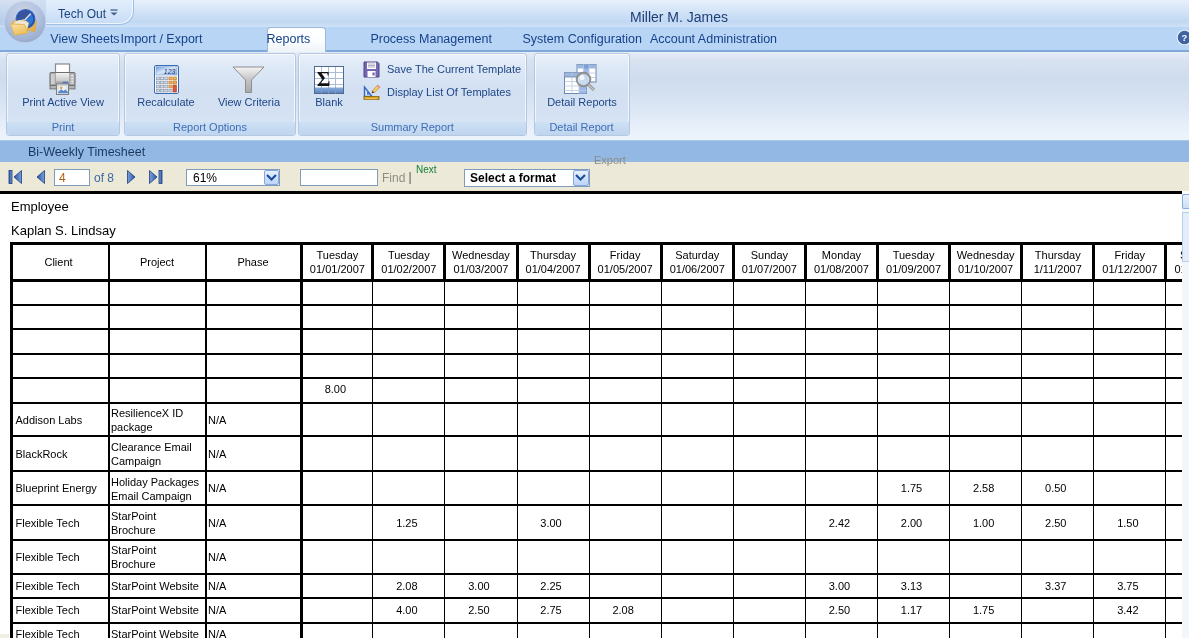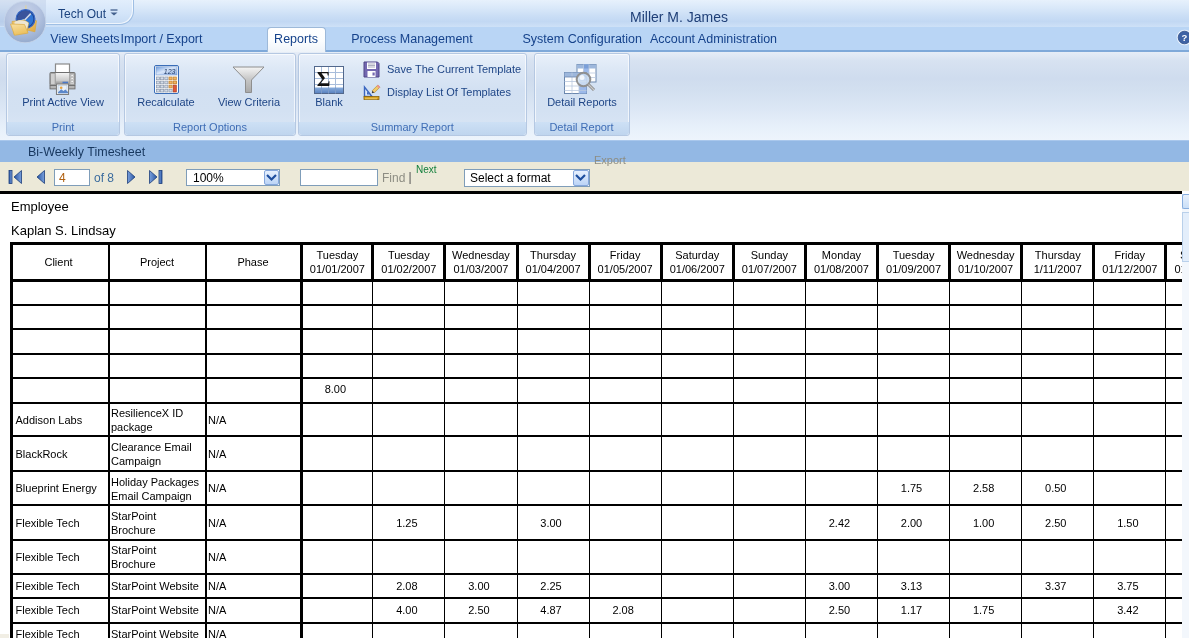--- a/index.html
+++ b/index.html
@@ -17,25 +17,25 @@
 <div class="t" style="left:58px;top:7px;font-size:12px;color:#1c437e">Tech Out</div>
 <svg class="ab" style="left:109px;top:9px" width="10" height="8" viewBox="0 0 10 8">
     <path d="M1.5 1h7" stroke="#44618e" stroke-width="1.3" fill="none"></path>
     <path d="M1.5 3.5L5 6.5L8.5 3.5z" fill="#44618e"></path>
   </svg>
 <div class="t" style="left:630px;top:9px;font-size:14px;color:#1f3f77">Miller M. James</div>
 <div class="ab" style="left:0;top:27px;width:1189px;height:23px;background:#b9d5f5"></div>
 <div class="ab" style="left:0;top:50px;width:1189px;height:1.5px;background:#7fa9d9"></div>
 <div class="t" style="left:5px;top:32px;width:160px;text-align:center;font-size:12.5px;color:#15428b">View Sheets</div>
 <div class="t" style="left:120.5px;top:32px;width:160px;text-align:left;font-size:12.5px;color:#15428b">Import / Export</div>
-<div class="t" style="left:332px;top:32px;width:160px;text-align:center;font-size:12.5px;color:#15428b">Process Management</div>
+<div class="t" style="left:332px;top:32px;width:160px;text-align:right;font-size:12.5px;color:#15428b">Process Management</div>
 <div class="t" style="left:482px;top:32px;width:160px;text-align:right;font-size:12.5px;color:#15428b">System Configuration</div>
 <div class="t" style="left:633.5px;top:32px;width:160px;text-align:center;font-size:12.5px;color:#15428b">Account Administration</div>
 <div class="ab" style="left:266.5px;top:27px;width:59px;height:24.5px;background:linear-gradient(180deg,#ffffff 0%,#fbfdfe 55%,#eef3f9 100%);border:1px solid #9db9d9;border-bottom:none;border-radius:4px 4px 0 0"></div>
-<div class="t" style="left:266.5px;top:32px;width:59px;text-align:center;font-size:12.5px;color:#15428b">Reports</div>
+<div class="t" style="left:266.5px;top:32px;width:59px;text-align:left;font-size:12.5px;color:#15428b">Reports</div>
 <svg class="ab" style="left:1176px;top:29px" width="17" height="17" viewBox="0 0 17 17">
     <circle cx="8.5" cy="8.5" r="7.8" fill="#e8f1fc"></circle>
     <circle cx="8.5" cy="8.5" r="6.3" fill="#3f63a5" stroke="#2d4c86" stroke-width="0.8"></circle>
     <text x="8.5" y="12" font-size="9.5" font-weight="bold" fill="#fff" text-anchor="middle" font-family="Liberation Sans">?</text>
   </svg>
 <div class="ab" style="left:0;top:51.5px;width:1189px;height:88px;background:linear-gradient(180deg,#e6edf7 0%,#d7e2f1 10%,#cfdcee 30%,#d3e0f0 45%,#dce7f5 65%,#e7f0fa 85%,#edf4fc 100%)"></div>
 <div class="ab" style="left:6px;top:52.5px;width:114px;height:83px;background:linear-gradient(180deg,#e9f0fa 0%,#dde8f6 18%,#d2e0f2 45%,#d3e1f2 70%,#dae6f5 100%);border:1px solid #b5c8e2;border-radius:3px;box-shadow:inset 0 0 0 1px rgba(255,255,255,0.65)"></div>
 <div class="ab" style="left:7px;top:121.5px;width:112px;height:13px;background:linear-gradient(180deg,#cde0f5 0%,#bfd5ee 100%);border-radius:0 0 3px 3px"></div>
 <div class="t" style="left:6px;top:121px;width:114px;text-align:center;font-size:11px;color:#3f6db5">Print</div>
 <div class="ab" style="left:124px;top:52.5px;width:172px;height:83px;background:linear-gradient(180deg,#e9f0fa 0%,#dde8f6 18%,#d2e0f2 45%,#d3e1f2 70%,#dae6f5 100%);border:1px solid #b5c8e2;border-radius:3px;box-shadow:inset 0 0 0 1px rgba(255,255,255,0.65)"></div>
@@ -234,31 +234,31 @@
         <stop offset="1" stop-color="#7aa0dc"></stop>
       </linearGradient>
     </defs>
 <path d="M1.5 0.5v13L9 7z" fill="url(#nv2)" stroke="#1c3e7a" stroke-width="0.8"></path>
   </svg>
 <svg class="ab" style="left:148px;top:170px" width="15" height="14" viewBox="0 0 15 14">
 <path d="M1.5 0.5v13L9 7z" fill="url(#nv2)" stroke="#1c3e7a" stroke-width="0.8"></path>
 <rect x="11" y="0.5" width="3" height="13" fill="url(#nv2)" stroke="#1c3e7a" stroke-width="0.8"></rect>
   </svg>
 <div class="ab" style="left:186px;top:169px;width:94px;height:17px;background:#fff;border:1px solid #7f9db9"></div>
-<div class="t" style="left:193px;top:171px;font-size:12px;color:#000">100%</div>
+<div class="t" style="left:193px;top:171px;font-size:12px;color:#000">61%</div>
 <div class="ab" style="left:263.5px;top:170px;width:15.5px;height:15px;background:linear-gradient(180deg,#e6f0fe,#bcd4f6);border:1px solid #86a7dc;border-radius:2px"></div>
 <svg class="ab" style="left:266px;top:174px" width="11" height="8" viewBox="0 0 11 8">
     <path d="M1 1l4.5 4.5L10 1" stroke="#1e4e9e" stroke-width="2.2" fill="none"></path>
   </svg>
 <div class="ab" style="left:300px;top:169px;width:78px;height:17px;background:#fff;border:1px solid #7f9db9"></div>
 <div class="t" style="left:382px;top:170.5px;font-size:12px;color:#8d8d83">Find</div>
 <div class="t" style="left:408.5px;top:170px;font-size:12px;color:#555">|</div>
 <div class="t" style="left:416px;top:164px;font-size:10px;color:#15803d">Next</div>
 <div class="ab" style="left:464px;top:168.5px;width:126px;height:18px;background:#fff;border:1px solid #7f9db9"></div>
-<div class="t" style="left:470px;top:170.5px;font-size:12px;font-weight:normal;color:#000">Select a format</div>
+<div class="t" style="left:470px;top:170.5px;font-size:12px;font-weight:bold;color:#000">Select a format</div>
 <div class="ab" style="left:572.5px;top:169.5px;width:16px;height:16px;background:linear-gradient(180deg,#e6f0fe,#bcd4f6);border:1px solid #86a7dc;border-radius:2px"></div>
 <svg class="ab" style="left:575px;top:174px" width="11" height="8" viewBox="0 0 11 8">
     <path d="M1 1l4.5 4.5L10 1" stroke="#1e4e9e" stroke-width="2.2" fill="none"></path>
   </svg>
 <div class="t" style="left:594px;top:154px;font-size:11px;color:#8d8d83">Export</div>
 <div class="ab" style="left:0;top:191px;width:1182px;height:3px;background:#000"></div>
 <div class="t" style="left:11px;top:199px;font-size:13px;font-weight:normal;color:#000">Employee</div>
 <div class="t" style="left:11px;top:223px;font-size:13px;color:#000">Kaplan S. Lindsay</div>
 <div class="hln" style="left:9.5px;top:242px;width:1172.5px;height:3px"></div>
 <div class="hln" style="left:9.5px;top:279px;width:1172.5px;height:3px"></div>
@@ -355,21 +355,21 @@
 <div class="num" style="left:1094.3px;top:516.5px;width:67.10000000000014px">1.50</div>
 <div class="num" style="left:373.3px;top:580.1px;width:67.09999999999997px">2.08</div>
 <div class="num" style="left:445.4px;top:580.1px;width:67.10000000000002px">3.00</div>
 <div class="num" style="left:517.5px;top:580.1px;width:67.10000000000002px">2.25</div>
 <div class="num" style="left:805.9px;top:580.1px;width:67.10000000000002px">3.00</div>
 <div class="num" style="left:878.0px;top:580.1px;width:67.10000000000002px">3.13</div>
 <div class="num" style="left:1022.2px;top:580.1px;width:67.09999999999991px">3.37</div>
 <div class="num" style="left:1094.3px;top:580.1px;width:67.10000000000014px">3.75</div>
 <div class="num" style="left:373.3px;top:604.3px;width:67.09999999999997px">4.00</div>
 <div class="num" style="left:445.4px;top:604.3px;width:67.10000000000002px">2.50</div>
-<div class="num" style="left:517.5px;top:604.3px;width:67.10000000000002px">4.87</div>
+<div class="num" style="left:517.5px;top:604.3px;width:67.10000000000002px">2.75</div>
 <div class="num" style="left:589.6px;top:604.3px;width:67.10000000000002px">2.08</div>
 <div class="num" style="left:805.9px;top:604.3px;width:67.10000000000002px">2.50</div>
 <div class="num" style="left:878.0px;top:604.3px;width:67.10000000000002px">1.17</div>
 <div class="num" style="left:950.1px;top:604.3px;width:67.10000000000002px">1.75</div>
 <div class="num" style="left:1094.3px;top:604.3px;width:67.10000000000014px">3.42</div>
 <div class="ab" style="left:1181.5px;top:194px;width:7.5px;height:444px;background:#f3f7fc"></div>
 <div class="ab" style="left:1181.5px;top:194px;width:7.5px;height:15px;background:linear-gradient(180deg,#e7f0fc,#cadff7);border:1px solid #88aede;border-right:none;border-radius:2px 0 0 2px"></div>
 <div class="ab" style="left:1181.5px;top:212px;width:7.5px;height:50px;background:#e3eefb;border:1px solid #b9d0ea;border-right:none"></div>
 <div class="ab" style="left:0;top:634px;width:9px;height:4px;background:#f1eee4"></div>
 </body></html>

